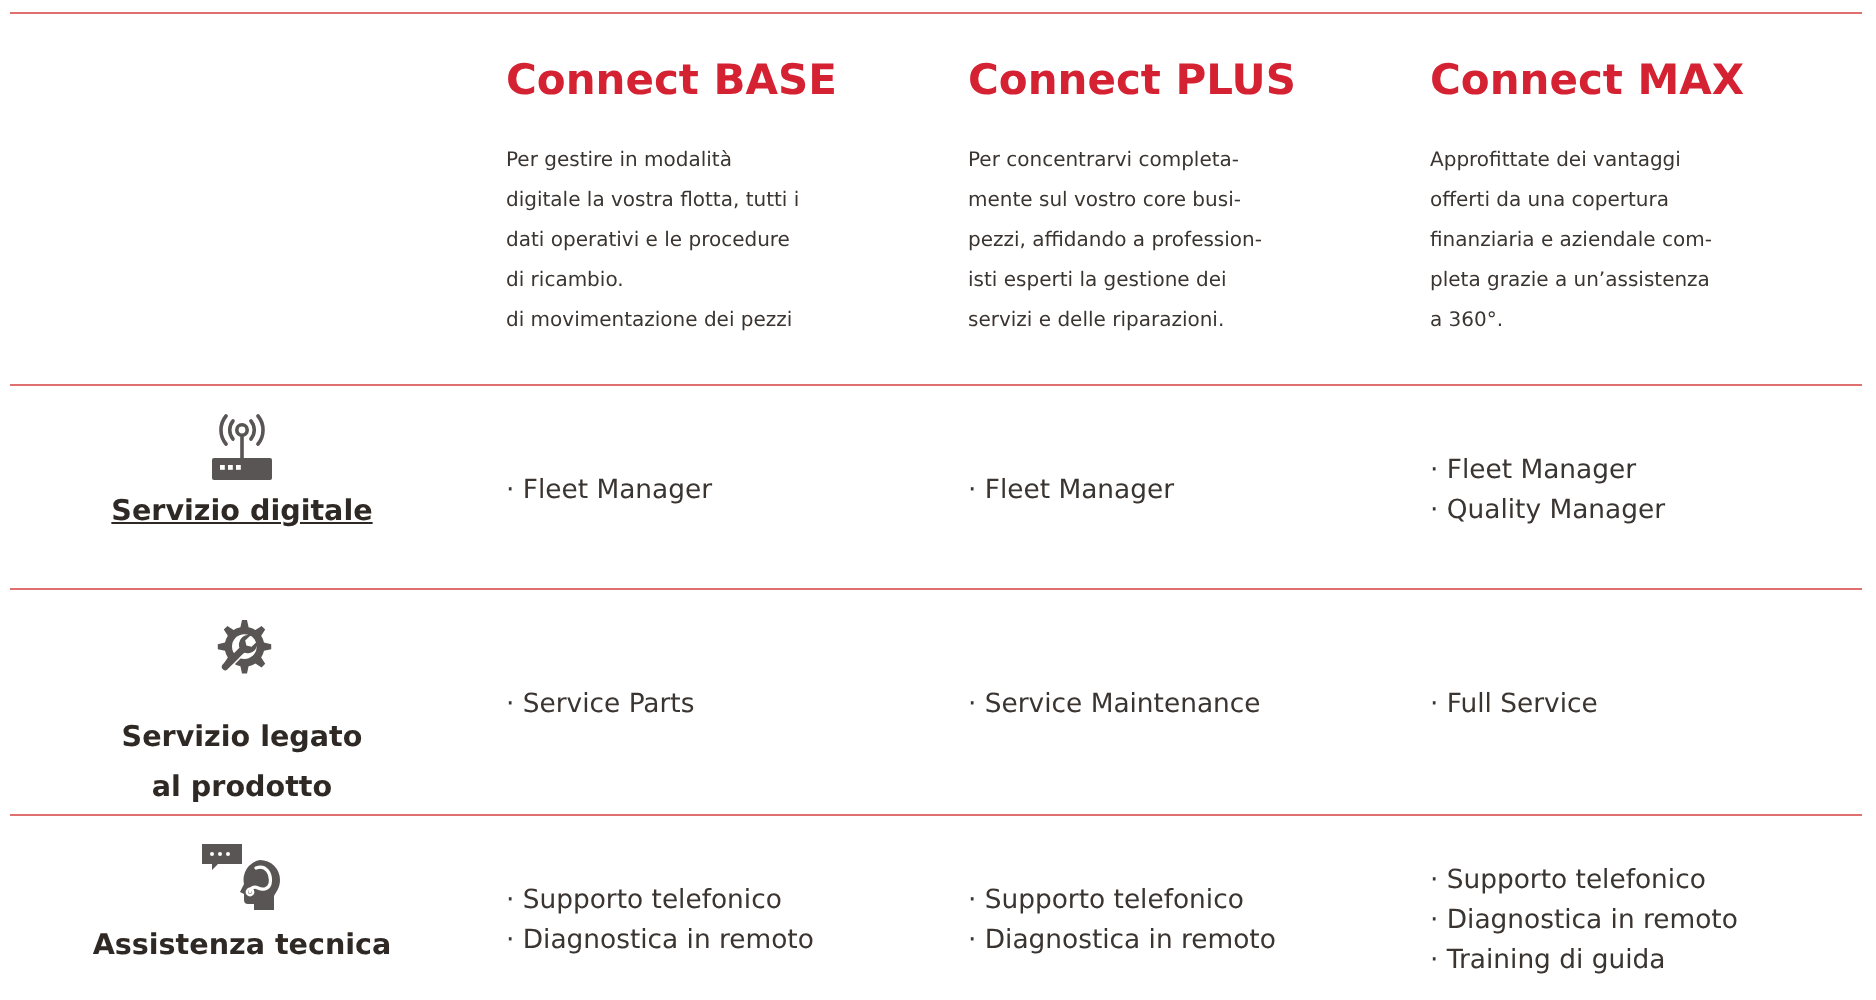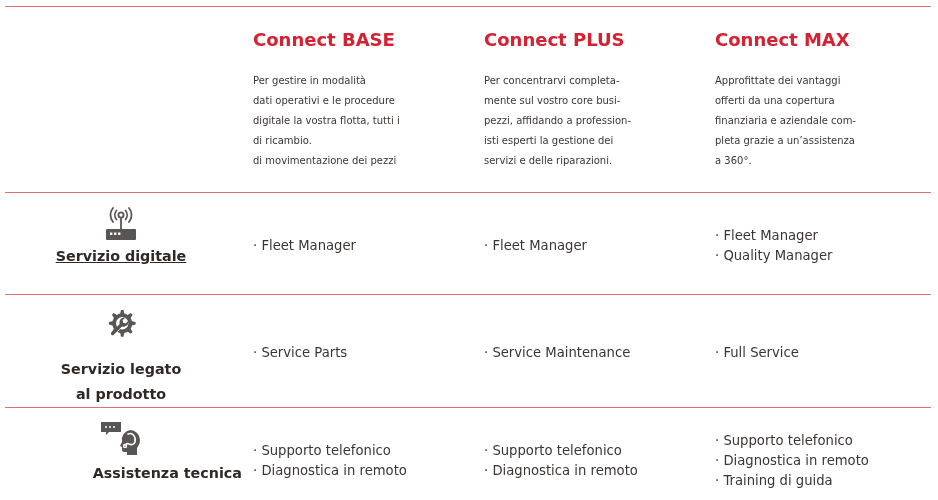--- a/index.html
+++ b/index.html
@@ -21,21 +21,21 @@
       width: 926px;
       height: 1px;
       background: #e07070;
     }
     .plan-col {
       position: absolute;
       top: 30px;
       width: 210px;
     }
     .plan-title {
-      font-size: 18px;
+      font-size: 21px;
       font-weight: bold;
       color: #d42233;
       letter-spacing: 0;
       line-height: 20px;
       margin: 0;
       white-space: nowrap;
     }
     .plan-desc {
       margin-top: 21px;
       font-size: 10px;
@@ -73,22 +73,22 @@
 
 <div class="divider" style="top:6px;"></div>
 <div class="divider" style="top:192px;"></div>
 <div class="divider" style="top:294px;"></div>
 <div class="divider" style="top:407px;"></div>
 
 <div class="plan-col" style="left:253px;">
   <h3 class="plan-title">Connect BASE</h3>
   <div class="plan-desc">
     <span>Per gestire in modalità</span>
+    <span>digitale la vostra flotta, tutti i</span>
     <span>dati operativi e le procedure</span>
-    <span>digitale la vostra flotta, tutti i</span>
     <span>di ricambio.</span>
     <span>di movimentazione dei pezzi</span>
   </div>
 </div>
 
 <div class="plan-col" style="left:484px;">
   <h3 class="plan-title">Connect PLUS</h3>
   <div class="plan-desc">
     <span>Per concentrarvi completa-</span>
     <span>mente sul vostro core busi-</span>
@@ -170,21 +170,21 @@
 <div class="row-label" style="top:421px;">
   <svg class="icon" width="40" height="36" viewBox="0 0 40 36" style="margin-left:101px;">
     <path d="M0 1 h20 v10 h-12 l-3 3 v-3 h-5 z" fill="#5a5555"></path>
     <circle cx="5" cy="6" r="1" fill="#ffffff"></circle>
     <circle cx="9" cy="6" r="1" fill="#ffffff"></circle>
     <circle cx="13" cy="6" r="1" fill="#ffffff"></circle>
     <path d="M29 9 a10 10 0 0 1 10 10 c0 4 -2 6 -3 8 l0 7 l-10 0 l0-3 l-3 0 a2 2 0 0 1 -2-2 l0-3 l-2-1 l2-4 a10 10 0 0 1 8-12 z" fill="#5a5555"></path>
     <path d="M27 13 c5 -2 8 3 7 8 c-1 3 -4 3 -6 2 c-2 -1 -4 0 -4 2" fill="none" stroke="#ffffff" stroke-width="1.6" stroke-linecap="round"></path>
     <circle cx="24" cy="25" r="1.6" fill="none" stroke="#ffffff" stroke-width="1.2"></circle>
   </svg>
-  <div class="label" style="margin-top:4px;text-align:right;">
+  <div class="label" style="margin-top:4px;">
     <span>Assistenza tecnica</span>
   </div>
 </div>
 
 <div class="cell" style="left:253px; top:441px;">
   <span>· Supporto telefonico</span>
   <span>· Diagnostica in remoto</span>
 </div>
 <div class="cell" style="left:484px; top:441px;">
   <span>· Supporto telefonico</span>

